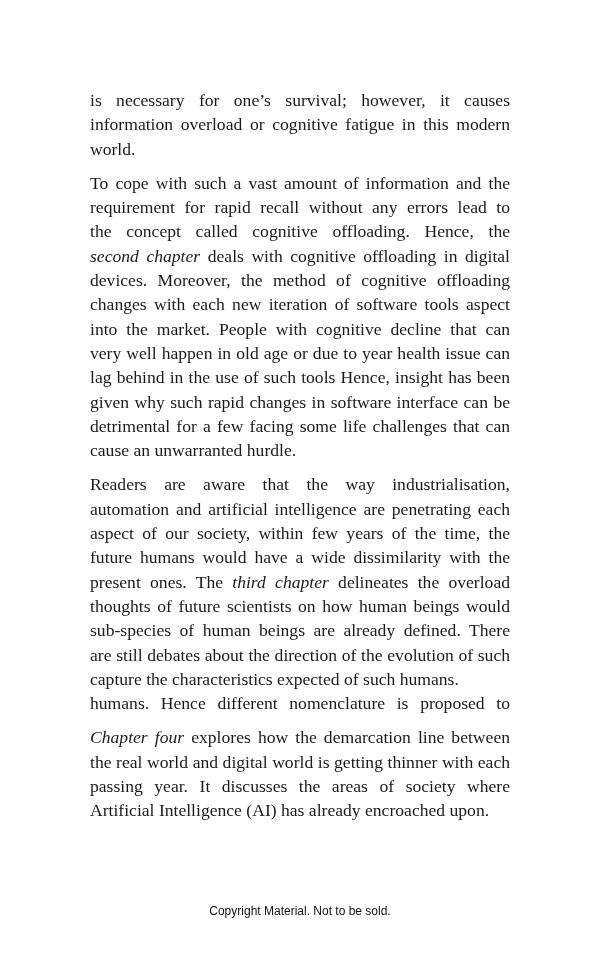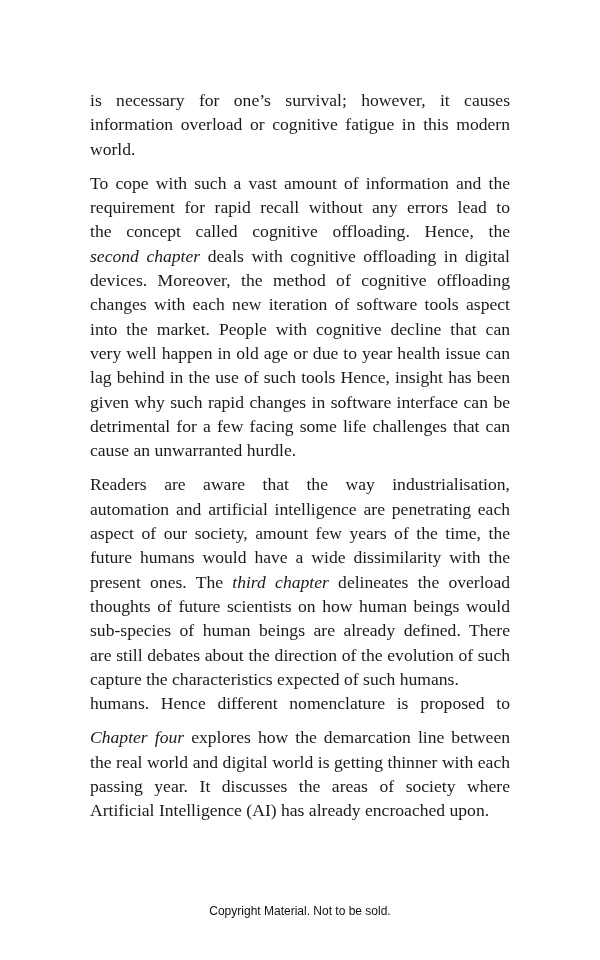--- a/index.html
+++ b/index.html
@@ -76,21 +76,21 @@
         <span class="line"><span>into the market.  People  with cognitive decline that can</span></span>
         <span class="line"><span>very well happen in old age or due to year health issue can</span></span>
         <span class="line"><span>lag behind in the use of such tools Hence, insight has been</span></span>
         <span class="line"><span>given why such rapid changes in software interface can be</span></span>
         <span class="line"><span>detrimental for  a few facing some life challenges that can</span></span>
         <span class="line last"><span>cause an unwarranted hurdle.</span></span>
       </div>
       <div class="para">
         <span class="line"><span>Readers are aware that the way industrialisation,</span></span>
         <span class="line"><span>automation and artificial intelligence are penetrating each</span></span>
-        <span class="line"><span>aspect of our society, amount few years  of  the  time,  the</span></span>
+        <span class="line"><span>aspect of our society, within few years  of  the  time,  the</span></span>
         <span class="line"><span>future humans would have a wide dissimilarity with the</span></span>
         <span class="line"><span>present ones.  The </span><span class="seg-i">third chapter</span><span> delineates the overload</span></span>
         <span class="line"><span>thoughts of future scientists on how human beings would</span></span>
         <span class="line"><span>sub-species of human beings are already defined.  There</span></span>
         <span class="line"><span>are still debates about the direction of the evolution of such</span></span>
         <span class="line last"><span>capture the characteristics expected of such humans.</span></span>
         <span class="line"><span>humans. Hence different nomenclature is proposed to</span></span>
       </div>
       <div class="para">
         <span class="line"><span class="seg-i">Chapter four</span><span> explores how the demarcation line between</span></span>

